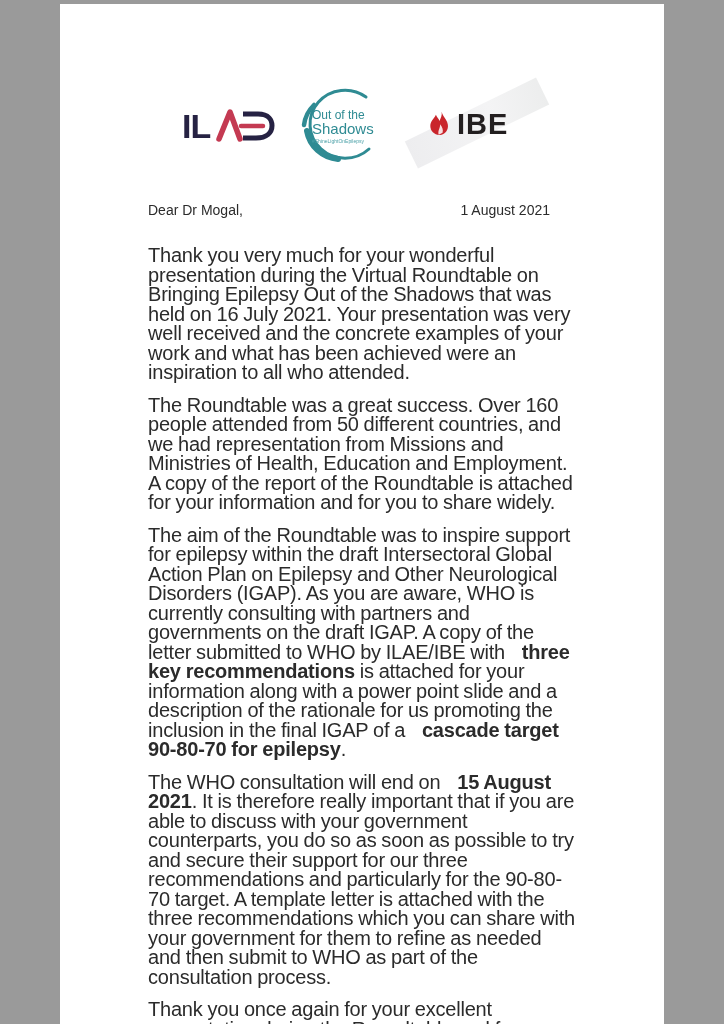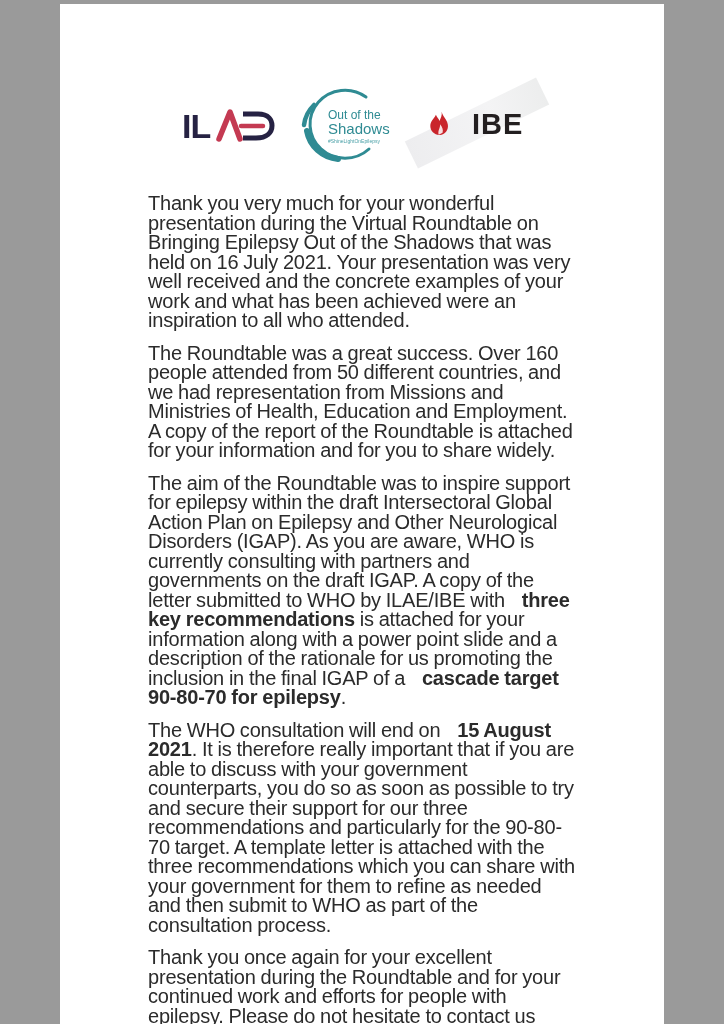--- a/index.html
+++ b/index.html
@@ -10,34 +10,34 @@
     background:#ffffff; overflow:hidden; color:#2b2b2b;
   }
   
   .logo-row {
     display:flex; justify-content:center; align-items:center;
     gap:22px; margin-top:82px; height:80px;
   }
   .ilae-logo { width:96px; height:42px; }
   .shadows-logo { position:relative; width:88px; height:78px; }
   .shadows-text {
-    position:absolute; left:28px; top:22px; color:#2f8b93; line-height:1.02;
+    position:absolute; left:12px; top:22px; color:#2f8b93; line-height:1.02;
     letter-spacing:0; white-space:nowrap;
   }
   .shadows-line1 { font-size:12px; }
   .shadows-line2 { font-size:15px; }
   .shadows-hash  { font-size:5px; margin-top:2px; color:#4aa0a7; }
   .ibe-logo { position:relative; width:132px; height:76px; }
   .ibe-swoosh {
     position:absolute; left:-6px; top:20px; width:146px; height:30px;
     background:linear-gradient(100deg,#ededef 0%,#f4f4f5 60%,#eceded 100%);
     transform:rotate(-26deg);
   }
   .ibe-inner {
-    position:absolute; left:18px; top:22px; display:flex; align-items:center; gap:20px;
+    position:absolute; left:18px; top:22px; display:flex; align-items:center; gap:5px;
   }
   .ibe-text {
     font-size:29px; font-weight:800; color:#231f20; letter-spacing:1px;
     line-height:1;
   }
   
   .content { padding:0 86px 0 88px; }
   .salutation-row {
     display:flex; justify-content:space-between; margin-top:36px;
     font-size:14px;
@@ -95,20 +95,24 @@
           <path d="M12.6,0.8 C13.4,5.2 17.6,7.8 18.3,12.7 C19,17.7 15.6,21.9 10.9,22.2 C6,22.5 2,18.8 2,14 C2,9.4 5.6,7.1 7.2,3.5 C8.1,5.9 9.9,7 10.5,9.2 C11.8,6.8 12.9,4.4 12.6,0.8 Z" fill="#c9252b"></path>
           <path d="M9.8,22 C8.6,18 11.6,15.6 11,12.2 C13.2,14.6 14.2,17.4 13.4,20.2" fill="#ffffff" opacity="0.85"></path>
         </svg>
         <span class="ibe-text">IBE</span>
       </div>
     </div>
   </div>
 
   <div class="content">
 
+    <div class="salutation-row">
+      <span>Dear Dr Mogal,</span>
+      <span class="date">1 August 2021</span>
+    </div>
 
     <div class="letter-body">
         <p class="para"><span>Thank you very much for your wonderful presentation during the Virtual Roundtable on Bringing Epilepsy Out of the Shadows that was held on 16 July 2021. Your presentation was very well received and the concrete examples of your work and what has been achieved were an inspiration to all who attended.</span></p>
         <p class="para"><span>The Roundtable was a great success. Over 160 people attended from 50 different countries, and we had representation from Missions and Ministries of Health, Education and Employment. A copy of the report of the Roundtable is attached for your information and for you to share widely.</span></p>
         <p class="para"><span>The aim of the Roundtable was to inspire support for epilepsy within the draft Intersectoral Global Action Plan on Epilepsy and Other Neurological Disorders (IGAP). As you are aware, WHO is currently consulting with partners and governments on the draft IGAP. A copy of the letter submitted to WHO by ILAE/IBE with </span><b>three key recommendations</b><span> is attached for your information along with a power point slide and a description of the rationale for us promoting the inclusion in the final IGAP of a </span><b>cascade target 90-80-70 for epilepsy</b><span>.</span></p>
         <p class="para"><span>The WHO consultation will end on </span><b>15 August 2021</b><span>. It is therefore really important that if you are able to discuss with your government counterparts, you do so as soon as possible to try and secure their support for our three recommendations and particularly for the 90-80-70 target. A template letter is attached with the three recommendations which you can share with your government for them to refine as needed and then submit to WHO as part of the consultation process.</span></p>
         <p class="para"><span>Thank you once again for your excellent presentation during the Roundtable and for your continued work and efforts for people with epilepsy. Please do not hesitate to contact us should you need any further information to support your ongoing engagement with your government.</span></p>
       </div>
 
 

